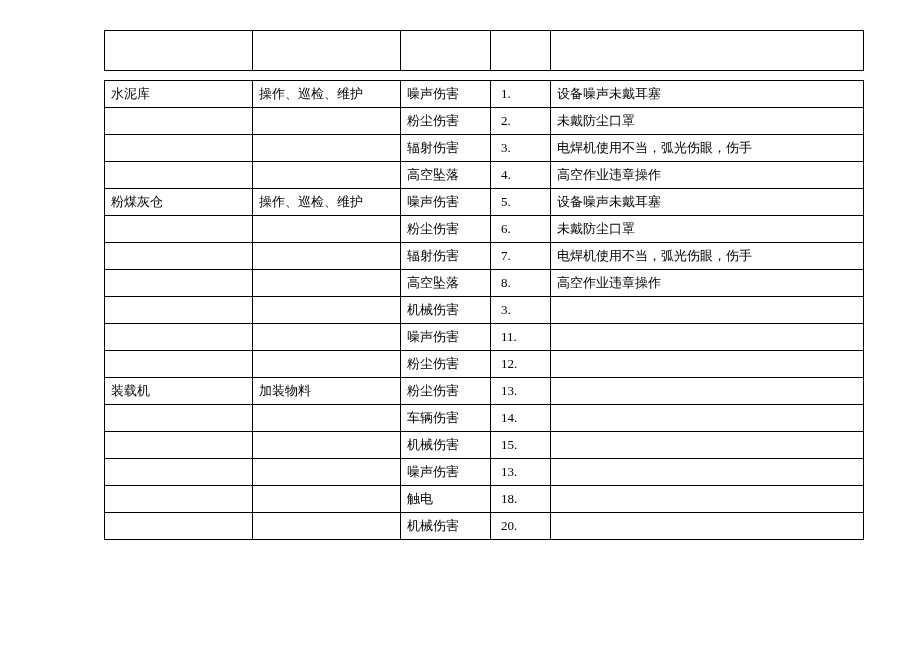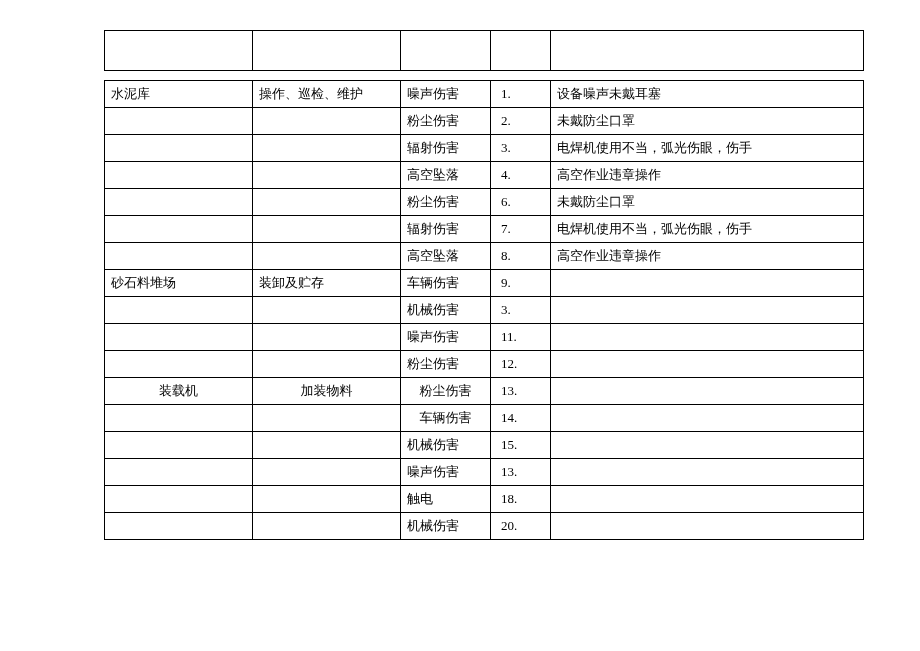--- a/index.html
+++ b/index.html
@@ -31,21 +31,21 @@
       border-right: none;
       height: 10px;
       padding: 0;
     }
     col.c1 { width: 148px; }
     col.c2 { width: 148px; }
     col.c3 { width: 90px; }
     col.c4 { width: 60px; }
     col.c5 { width: auto; }
     .num { text-align: left; padding-left: 10px; }
-    .center { text-align: center; }
+    .center { text-align: left; }
   </style>
 </head>
 <body>
 
 <div class="table-wrap">
   <table>
     <colgroup>
       <col class="c1">
         <col class="c2">
         <col class="c3">
@@ -85,46 +85,46 @@
           <td>电焊机使用不当，弧光伤眼，伤手</td>
         </tr>
         <tr>
           <td></td>
           <td></td>
           <td>高空坠落</td>
           <td class="num">4.</td>
           <td>高空作业违章操作</td>
         </tr>
         <tr>
+          <td>粉煤灰仓</td>
+          <td>操作、巡检、维护</td>
+          <td>噪声伤害</td>
+          <td class="num">5.</td>
+          <td>设备噪声未戴耳塞</td>
+        </tr>
+        <tr>
           <td></td>
           <td></td>
           <td>粉尘伤害</td>
           <td class="num">6.</td>
           <td>未戴防尘口罩</td>
         </tr>
         <tr>
           <td></td>
           <td></td>
           <td>辐射伤害</td>
           <td class="num">7.</td>
           <td>电焊机使用不当，弧光伤眼，伤手</td>
         </tr>
         <tr>
           <td></td>
           <td></td>
           <td>高空坠落</td>
           <td class="num">8.</td>
           <td>高空作业违章操作</td>
-        </tr>
-        <tr>
-          <td>砂石料堆场</td>
-          <td>装卸及贮存</td>
-          <td>车辆伤害</td>
-          <td class="num">9.</td>
-          <td></td>
         </tr>
         <tr>
           <td></td>
           <td></td>
           <td>机械伤害</td>
           <td class="num">3.</td>
           <td></td>
         </tr>
         <tr>
           <td></td>

